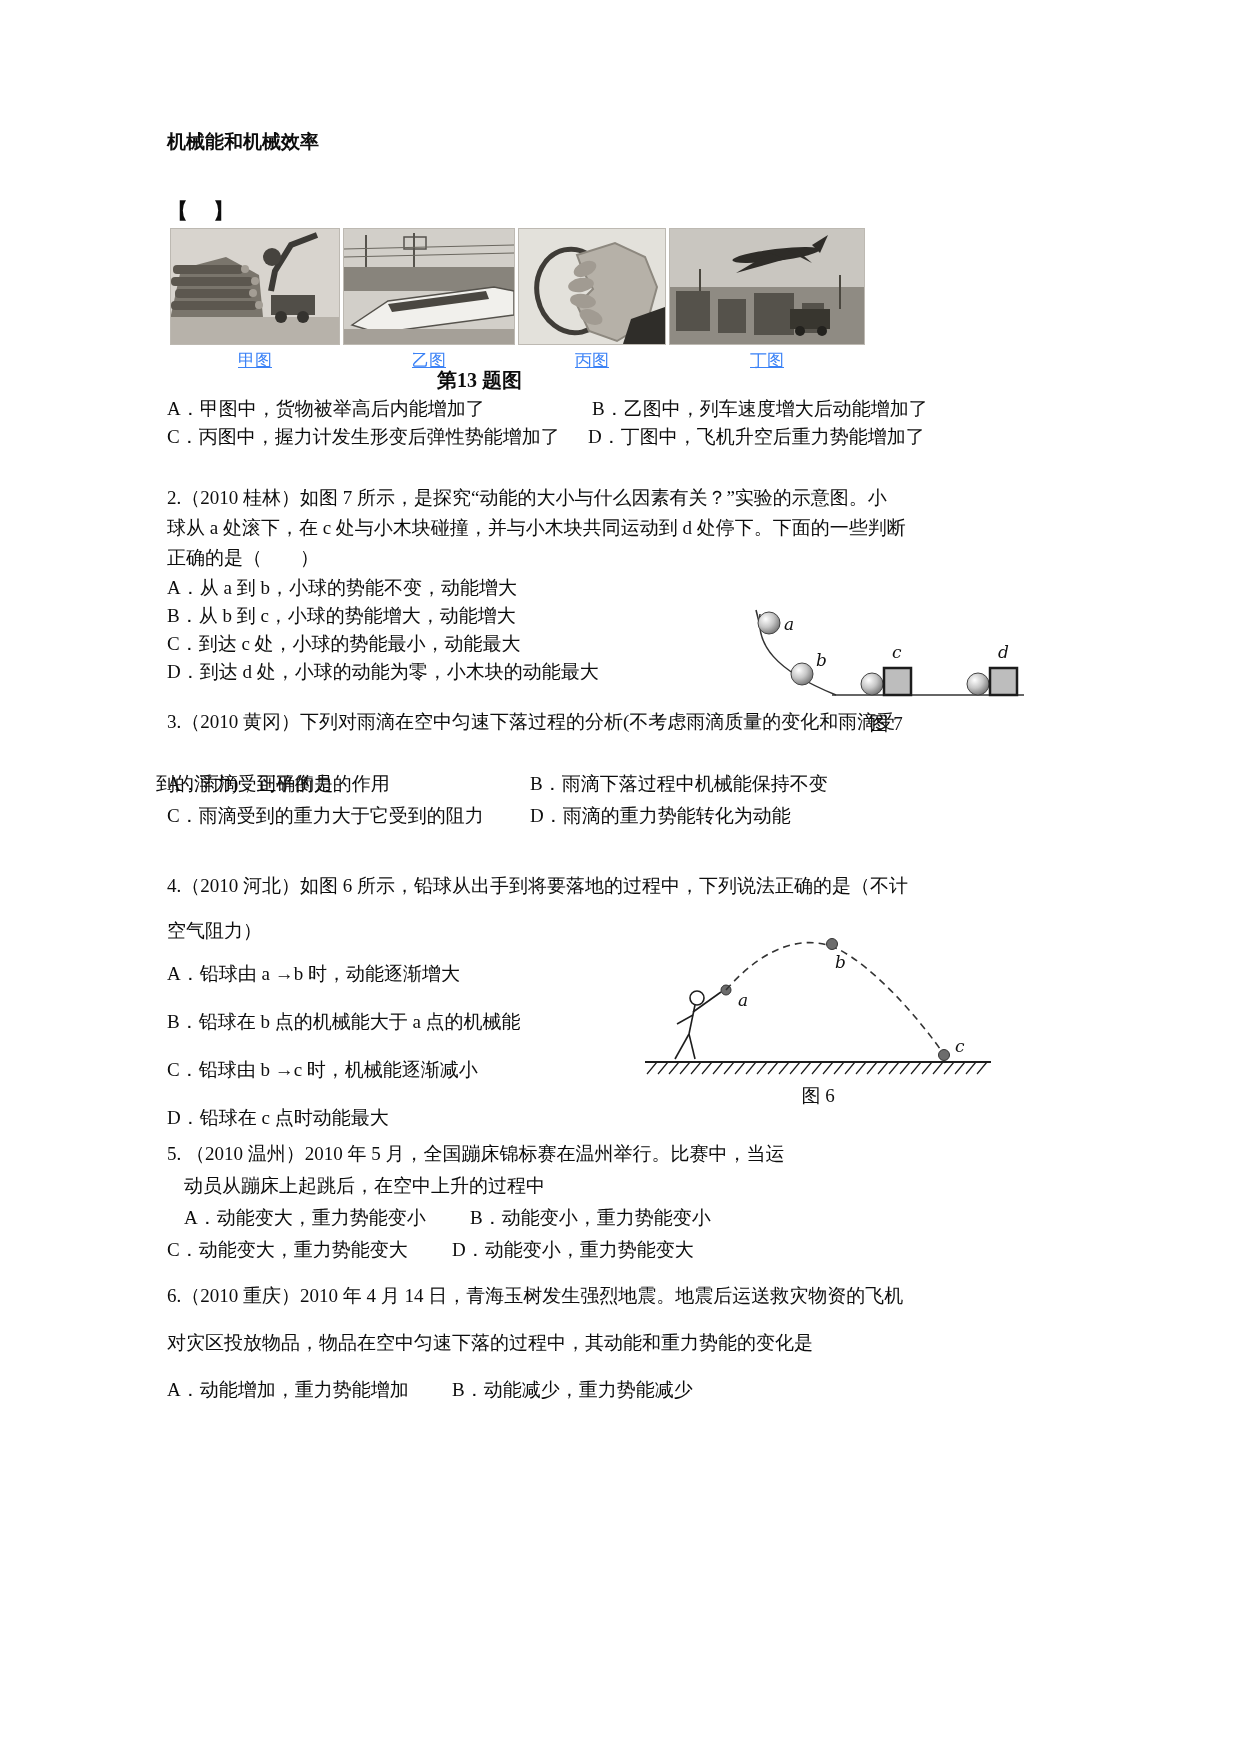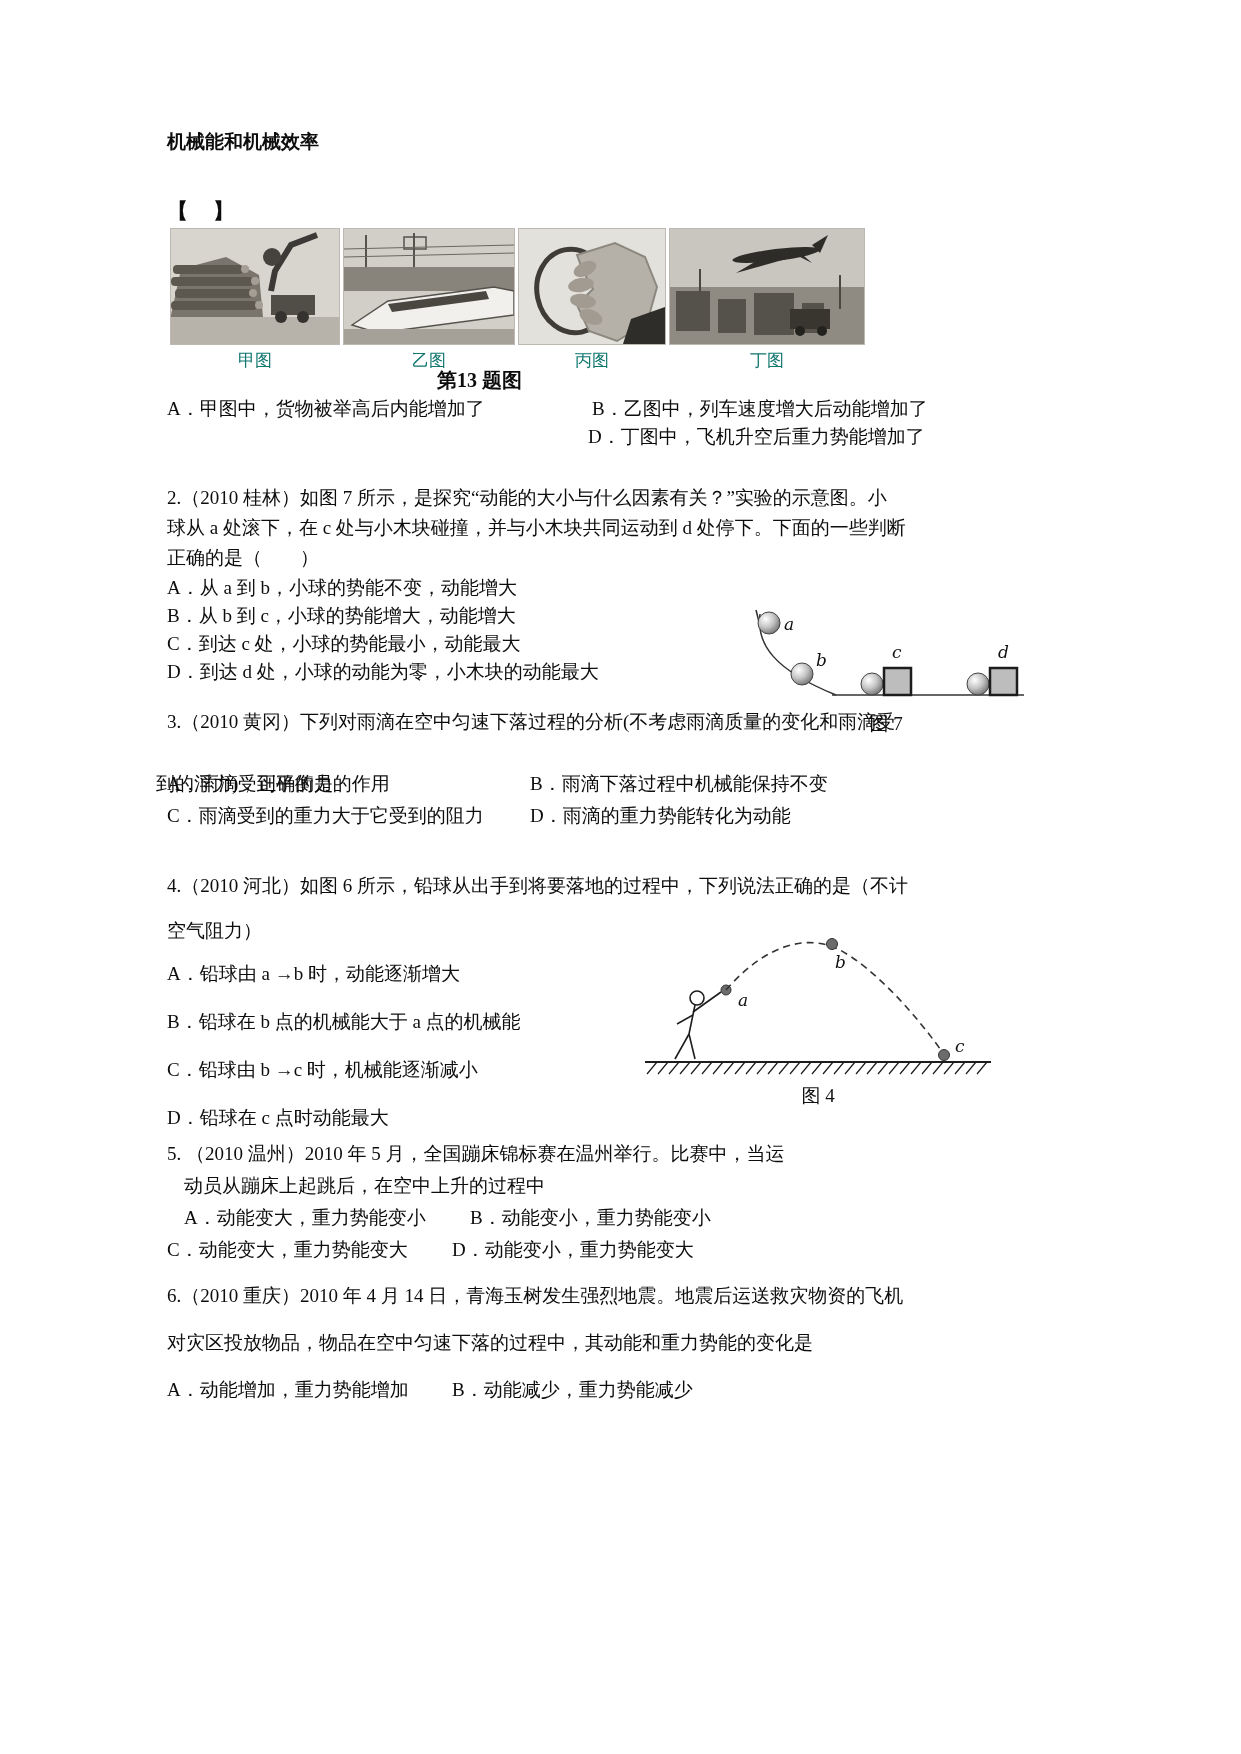--- a/index.html
+++ b/index.html
@@ -7,21 +7,21 @@
     position:relative; width:1241px; height:1754px; margin:0 auto;
     background:#ffffff; overflow:hidden;
     font-family:"Liberation Serif","DejaVu Serif",serif;
     color:#0d0d0d; font-size:19px;
   }
   .t { position:absolute; white-space:nowrap; line-height:1.25; }
   .bold { font-weight:bold; }
   .photos { position:absolute; left:170px; top:228px; display:flex; gap:3px; }
   .photo-fig { display:flex; flex-direction:column; align-items:center; }
   .photo-box { height:115px; background:#d6d3cd; border:1px solid #bdb9b2; overflow:hidden; }
-  .photo-label { margin-top:4px; font-size:17px; color:#0f766e; }
+  .photo-label { margin-top:4px; font-size:17px; color:#3b82f6;text-decoration:underline; }
   .fig { position:absolute; }
   .fig-caption { text-align:center; font-size:19px; color:#111; }
   svg text.lbl { font-family:"DejaVu Serif","Liberation Serif",serif; font-style:italic; font-size:17px; fill:#111; }
 </style>
 </head>
 <body>
 
 <div class="page">
 
   <div class="t bold" style="left:167px; top:130px;">机械能和机械效率</div>
@@ -114,20 +114,21 @@
           <line x1="170" y1="46" x2="170" y2="80" stroke="#4a473f" stroke-width="2"></line>
         </svg>
       </div>
       <div class="photo-label">丁图</div>
     </div>
   </div>
   <div class="t bold" style="left:437px; top:368px; font-size:20px;">第13 题图</div>
 
   <div class="t" style="left:167px; top:397px;">A．甲图中，货物被举高后内能增加了</div>
   <div class="t" style="left:592px; top:397px;">B．乙图中，列车速度增大后动能增加了</div>
+  <div class="t" style="left:167px; top:425px;">C．丙图中，握力计发生形变后弹性势能增加了</div>
   <div class="t" style="left:588px; top:425px;">D．丁图中，飞机升空后重力势能增加了</div>
 
   <div class="t" style="left:167px; top:486px;">2.（2010 桂林）如图 7 所示，是探究“动能的大小与什么因素有关？”实验的示意图。小</div>
   <div class="t" style="left:167px; top:516px;">球从 a 处滚下，在 c 处与小木块碰撞，并与小木块共同运动到 d 处停下。下面的一些判断</div>
   <div class="t" style="left:167px; top:546px;">正确的是（　　）</div>
   <div class="t" style="left:167px; top:576px;">A．从 a 到 b，小球的势能不变，动能增大</div>
   <div class="t" style="left:167px; top:604px;">B．从 b 到 c，小球的势能增大，动能增大</div>
   <div class="t" style="left:167px; top:632px;">C．到达 c 处，小球的势能最小，动能最大</div>
   <div class="t" style="left:167px; top:660px;">D．到达 d 处，小球的动能为零，小木块的动能最大</div>
 
@@ -184,21 +185,21 @@
       <circle cx="93" cy="62" r="5" fill="#6c6c6c" stroke="#333"></circle>
       <text class="lbl" x="105" y="78">a</text>
       <path d="M 93,62 C 135,14 175,7 205,21 C 242,40 286,90 312,128" fill="none" stroke="#333" stroke-width="1.6" stroke-dasharray="7 5"></path>
       <circle cx="199" cy="16" r="5.5" fill="#6c6c6c" stroke="#333"></circle>
       <text class="lbl" x="202" y="40">b</text>
       <circle cx="311" cy="127" r="5.5" fill="#6c6c6c" stroke="#333"></circle>
       <text class="lbl" x="322" y="124">c</text>
       <line x1="12" y1="134" x2="358" y2="134" stroke="#1d1d1d" stroke-width="1.8"></line>
       <path stroke="#1d1d1d" stroke-width="1.2" d="M14 146l10 -12M25 146l10 -12M36 146l10 -12M47 146l10 -12M58 146l10 -12M69 146l10 -12M80 146l10 -12M91 146l10 -12M102 146l10 -12M113 146l10 -12M124 146l10 -12M135 146l10 -12M146 146l10 -12M157 146l10 -12M168 146l10 -12M179 146l10 -12M190 146l10 -12M201 146l10 -12M212 146l10 -12M223 146l10 -12M234 146l10 -12M245 146l10 -12M256 146l10 -12M267 146l10 -12M278 146l10 -12M289 146l10 -12M300 146l10 -12M311 146l10 -12M322 146l10 -12M333 146l10 -12M344 146l10 -12"></path>
     </svg>
-    <div class="fig-caption">图 4</div>
+    <div class="fig-caption">图 6</div>
   </div>
 
   <div class="t" style="left:167px; top:1142px;">5. （2010 温州）2010 年 5 月，全国蹦床锦标赛在温州举行。比赛中，当运</div>
   <div class="t" style="left:184px; top:1174px;">动员从蹦床上起跳后，在空中上升的过程中</div>
   <div class="t" style="left:184px; top:1206px;">A．动能变大，重力势能变小</div>
   <div class="t" style="left:470px; top:1206px;">B．动能变小，重力势能变小</div>
   <div class="t" style="left:167px; top:1238px;">C．动能变大，重力势能变大</div>
   <div class="t" style="left:452px; top:1238px;">D．动能变小，重力势能变大</div>
 
   <div class="t" style="left:167px; top:1284px;">6.（2010 重庆）2010 年 4 月 14 日，青海玉树发生强烈地震。地震后运送救灾物资的飞机</div>

